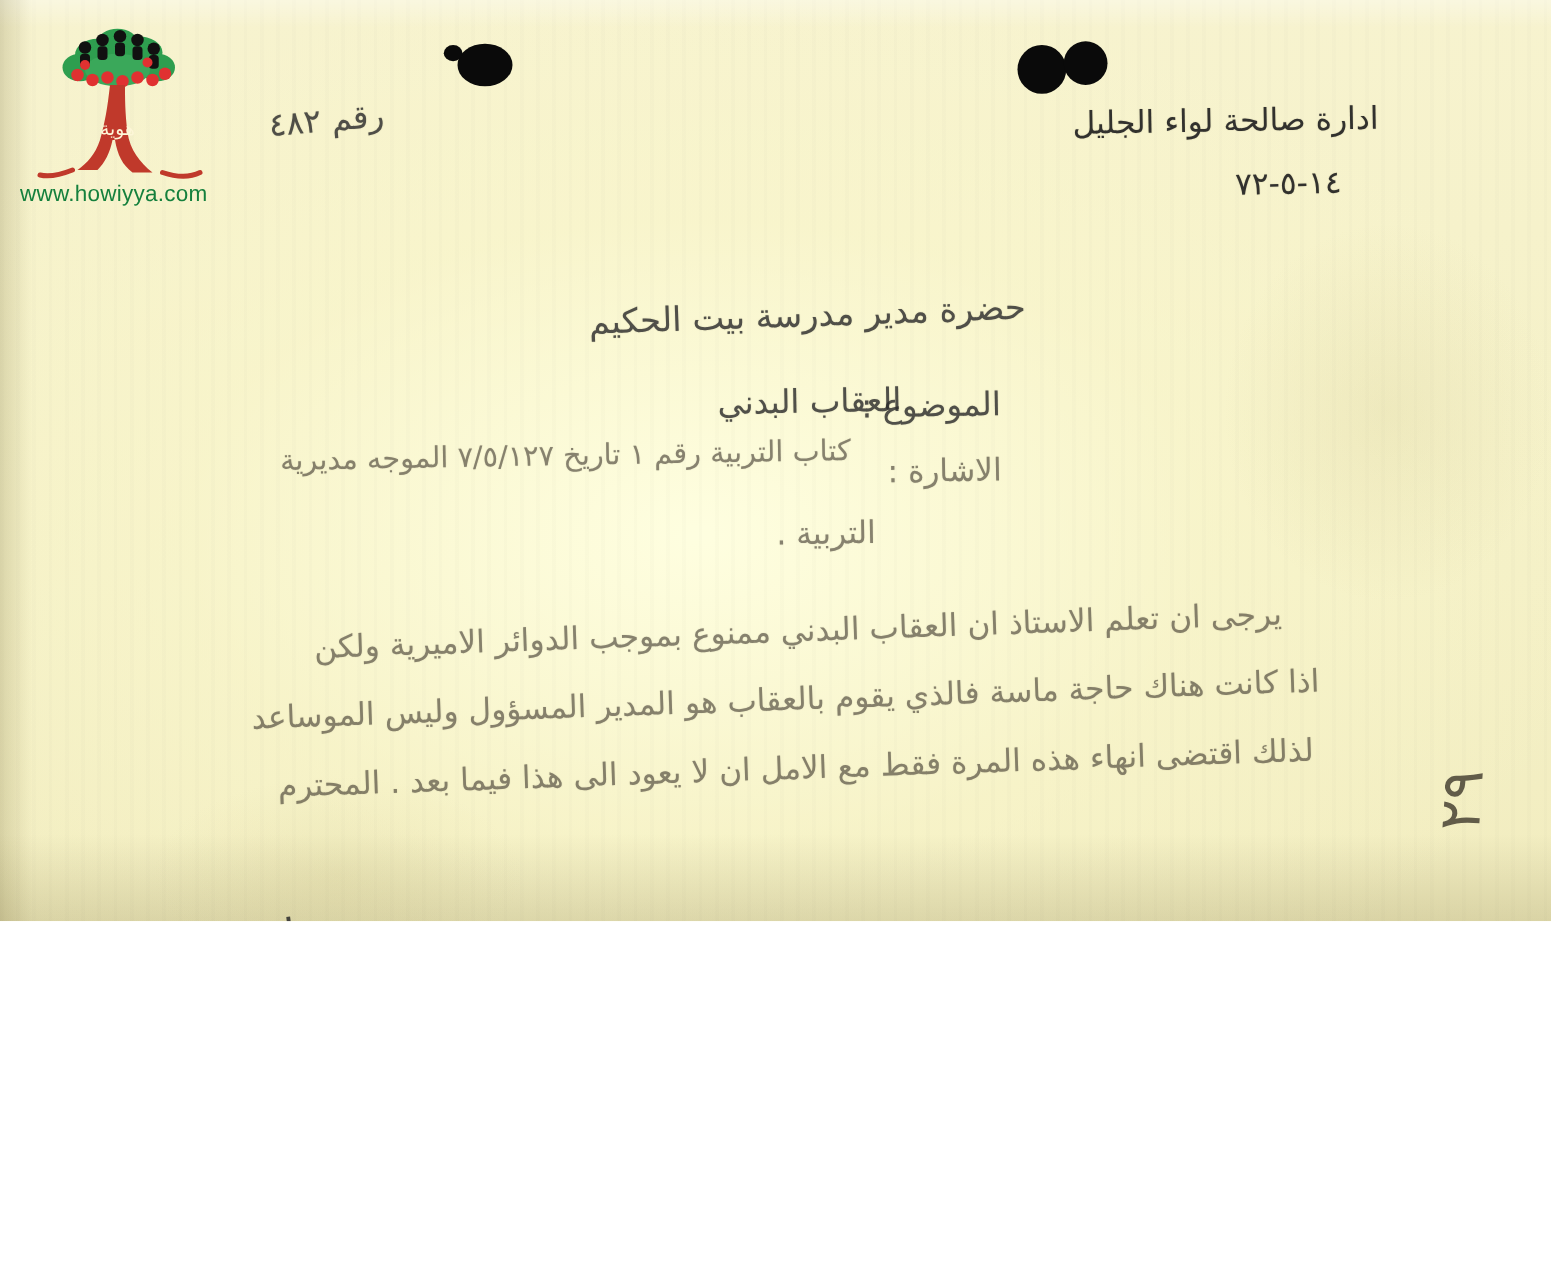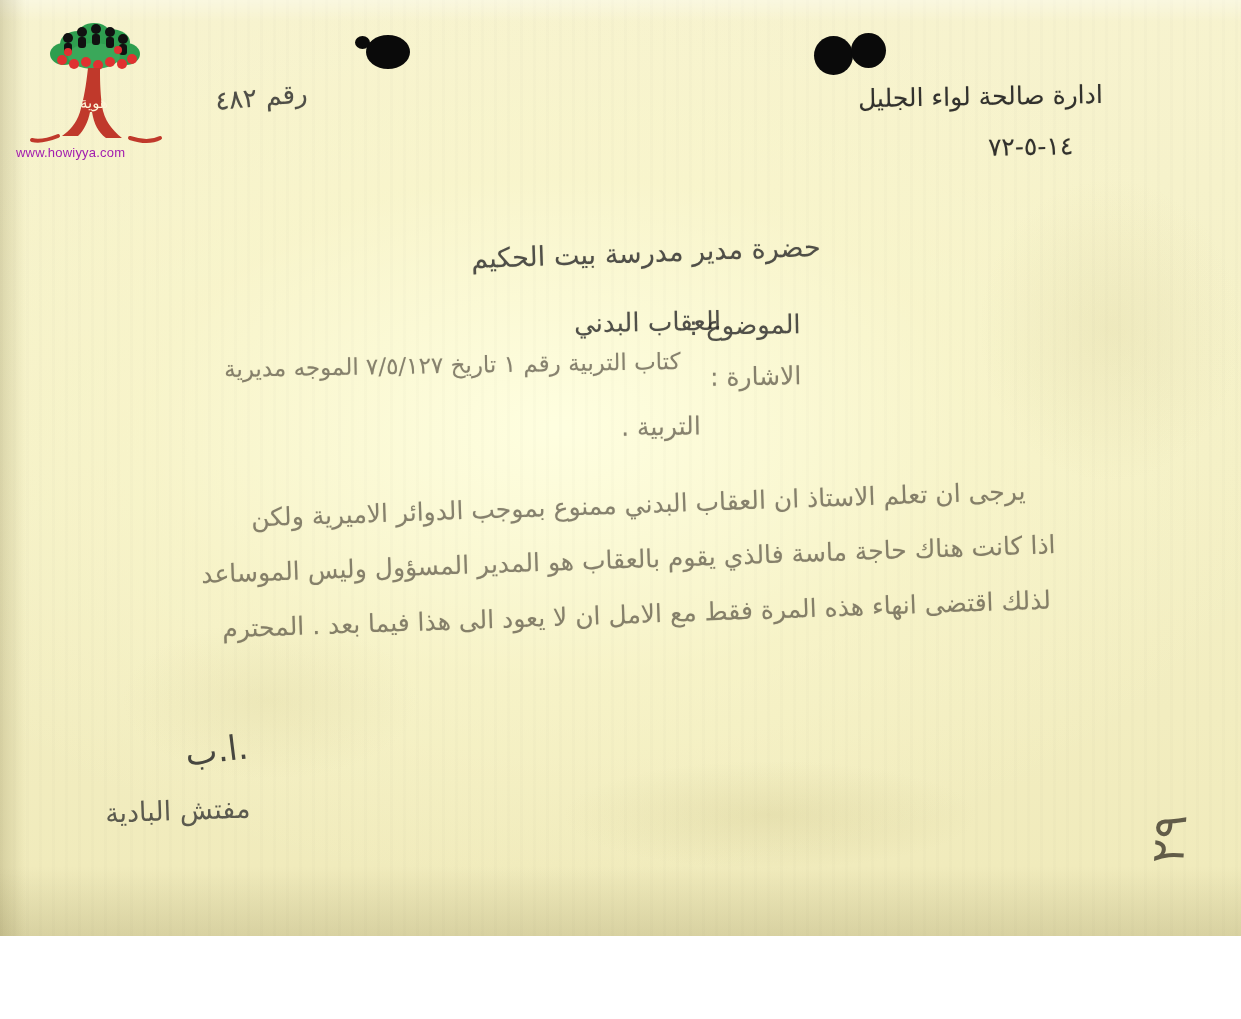--- a/index.html
+++ b/index.html
@@ -6,21 +6,21 @@
     margin: 0;
     padding: 0;
     background: #ffffff;
   }
   body {
     font-family: "Liberation Sans", sans-serif;
   }
   #page {
     position: relative;
     width: 1241px;
-    height: 936px;
+    height: 737px;
     overflow: hidden;
     background: #ffffff;
   }
   
   .paper {
     position: absolute;
     left: 0px;
     top: 0px;
     width: 1241px;
     height: 1019px;
@@ -73,22 +73,22 @@
     position: absolute;
     left: 18px;
     top: 12px;
     width: 160px;
     height: 150px;
   }
   .logo-url {
     position: absolute;
     left: 16px;
     top: 145px;
-    font-size: 13px;
-    color: #a21caf;
+    font-size: 18px;
+    color: #15803d;
     letter-spacing: 0.2px;
     font-family: "Liberation Sans", sans-serif;
   }
 
   
   .blot {
     position: absolute;
     background: #0a0a0a;
     border-radius: 50%;
   }

